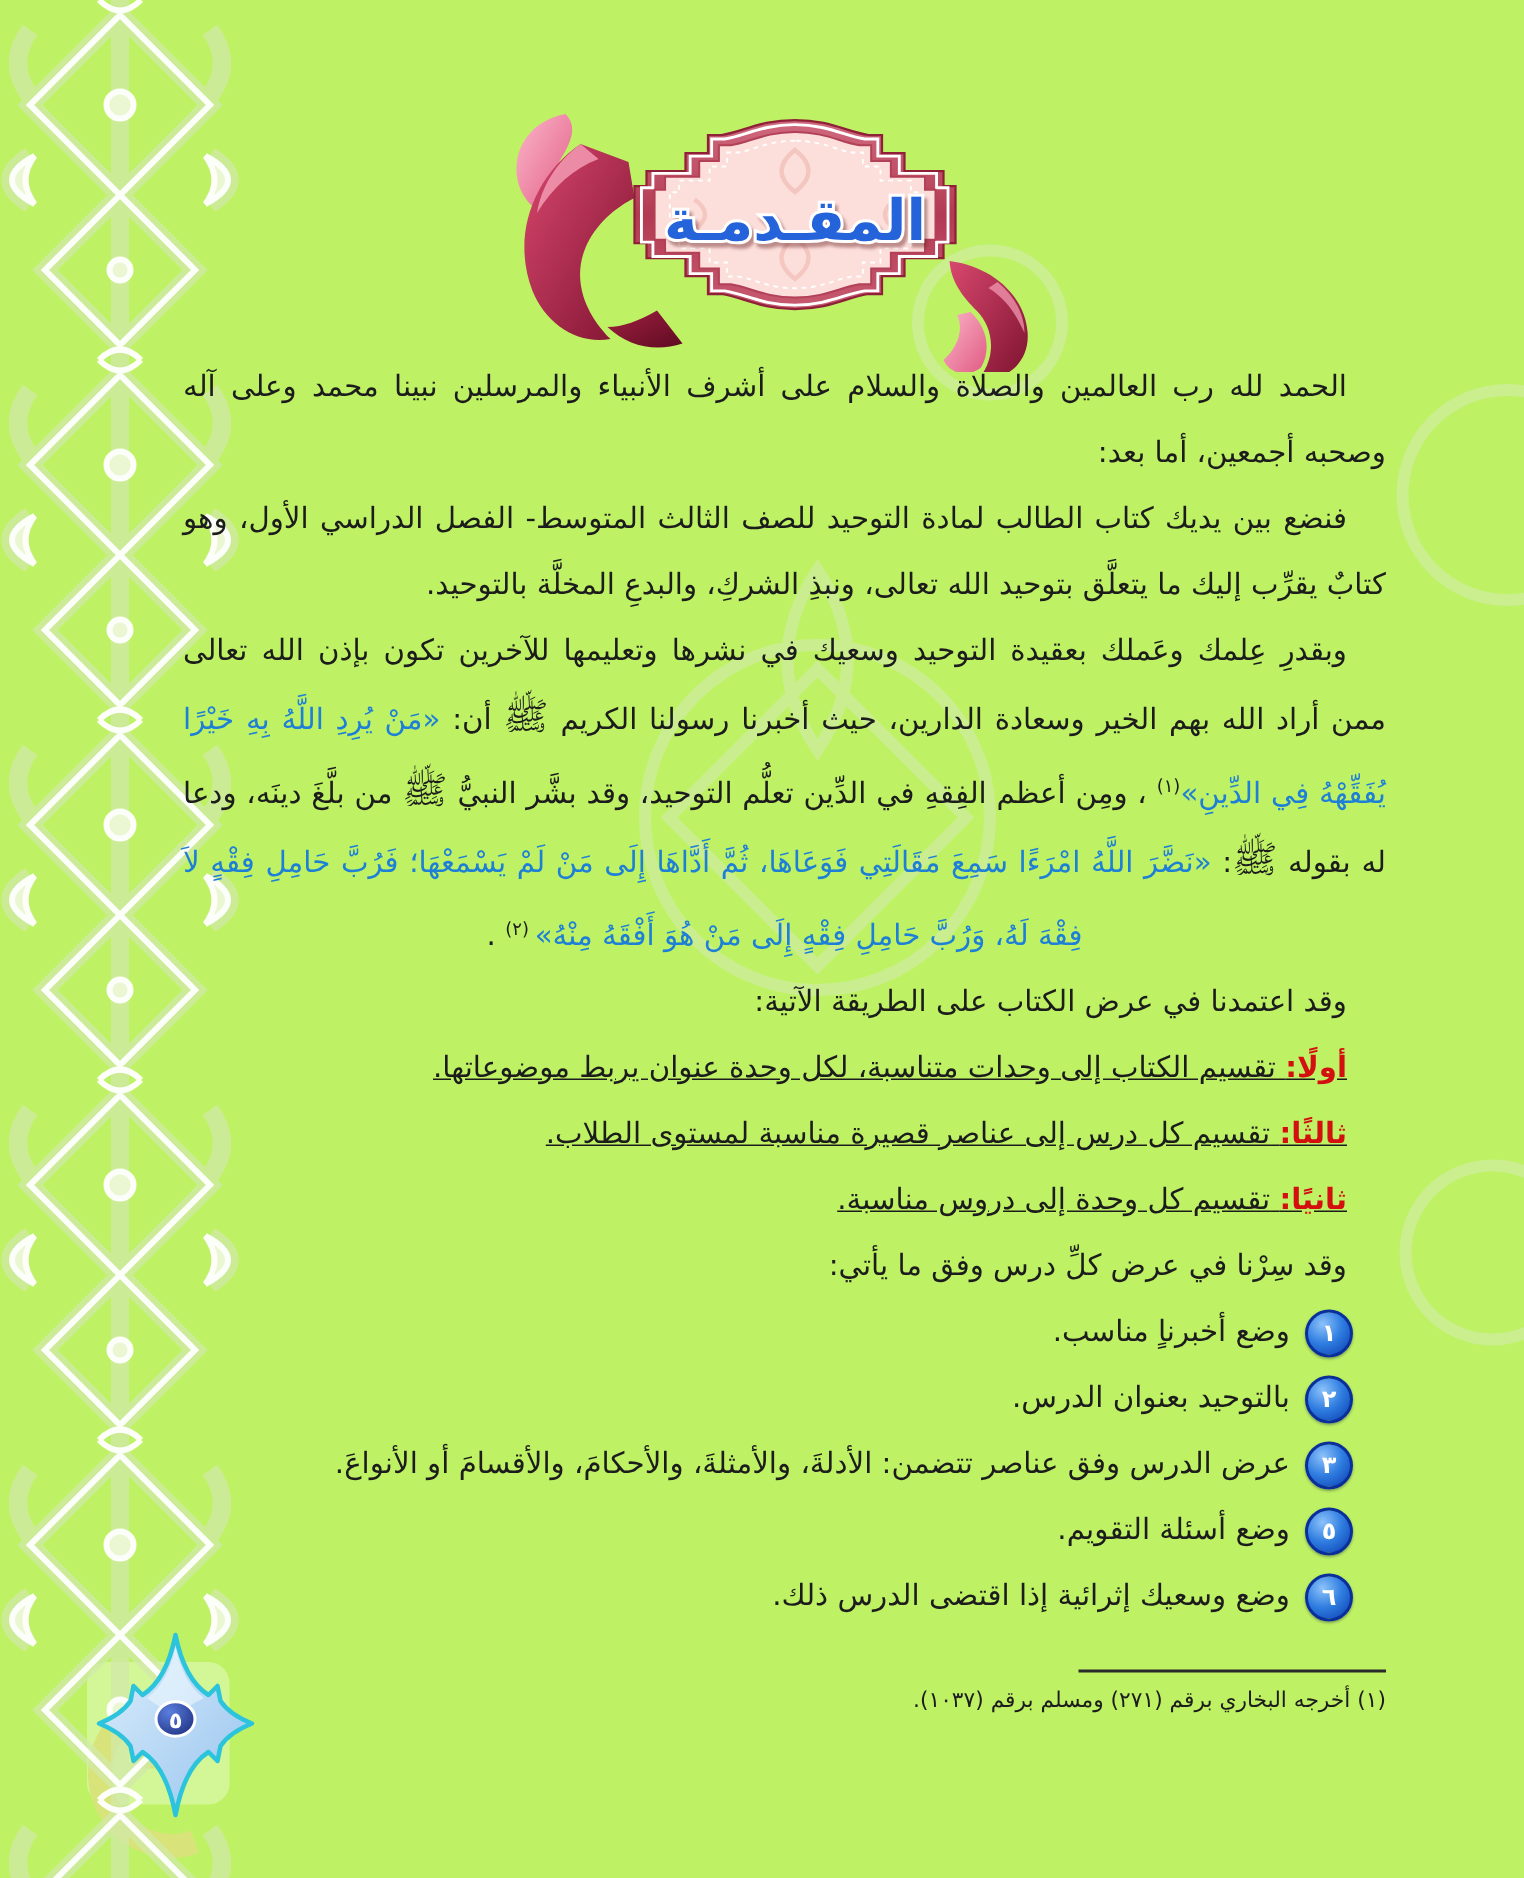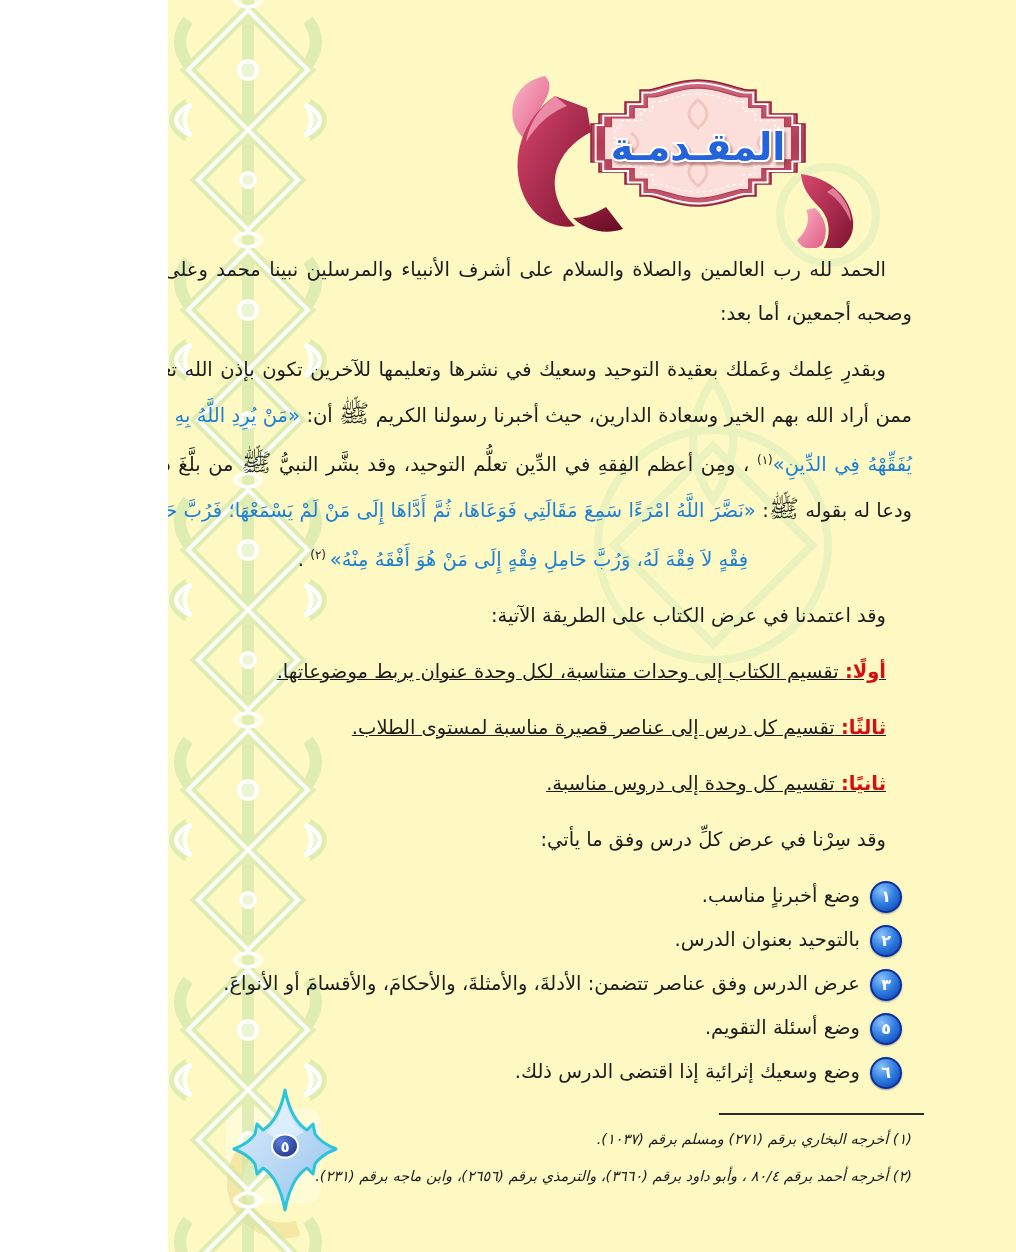--- a/index.html
+++ b/index.html
@@ -1,31 +1,31 @@
 <!DOCTYPE html>
 <html lang="ar" dir="rtl"><head>
 <meta charset="utf-8">
 <style>
   html,body{margin:0;padding:0;}
   .page{
     position:relative;
-    width:848px;height:1252px;
-    background:#fef9c3;
+    width:1016px;height:1252px;
+    background:#bef264;
     overflow:hidden;
     font-family:"DejaVu Sans", sans-serif;
     direction:rtl;
   }
   .layer{position:absolute;left:0;top:0;}
   
   .content{
     position:absolute;top:236px;right:92px;width:802px;
     color:#1c1c1c;font-size:19.5px;line-height:44px;
     text-align:justify;z-index:4;
   }
-  .content p{margin:12px;text-indent:26px;}
+  .content p{margin:0;text-indent:26px;}
   .p-hadith{text-align-last:center;}
   .quote{color:#1e7fd6;}
   .sup{font-size:12px;vertical-align:7px;color:#1c1c1c;}
   .sws{font-size:25px;}
   .red-label{color:#d40f0f;font-weight:bold;}
   .method-item{text-indent:22px;margin:0;text-decoration:underline;}
   .step{padding-right:22px;white-space:nowrap;}
   .step-badge{
     display:inline-flex;align-items:center;justify-content:center;
     width:28px;height:28px;border-radius:50%;
@@ -34,21 +34,21 @@
     color:#fff;font-weight:bold;font-size:16px;line-height:1;
     vertical-align:middle;margin-left:10px;
     box-shadow:0 1px 2px rgba(0,0,60,.35);
   }
   
   .footnotes{
     position:absolute;top:1113px;right:92px;width:806px;z-index:4;
     font-size:14.5px;line-height:25px;color:#1c1c1c;text-align:right;
   }
   .fn-rule{width:205px;height:2px;background:#2a2a2a;margin-bottom:7px;}
-  .footnote{margin:12px;font-style:italic;}
+  .footnote{margin:0;}
   svg text{font-family:"DejaVu Sans", sans-serif;}
 </style>
 </head>
 <body>
 
 <div class="page">
 
   <svg class="layer" width="1016" height="1252" viewBox="0 0 1016 1252" aria-hidden="true">
     <g fill="none" stroke="#d7ecba" stroke-width="8" opacity="0.5">
       <circle cx="545" cy="545" r="115"></circle>
@@ -139,41 +139,41 @@
         <path d="M115,22 q18,14 0,28 q-18,-14 0,-28 Z"></path>
         <path d="M115,80 q18,14 0,28 q-18,-14 0,-28 Z"></path>
         <path d="M48,55 q14,10 0,20 M182,55 q-14,10 0,20"></path>
       </g>
       <text x="115" y="82" text-anchor="middle" font-size="38" font-weight="bold" fill="#2463da" stroke="#ffffff" stroke-width="4" paint-order="stroke" style="filter:drop-shadow(2px 3px 1px rgba(110,40,40,.45));">المقـدمـة</text>
     </g>
   </svg>
 
   <div class="content">
     <p>الحمد لله رب العالمين والصلاة والسلام على أشرف الأنبياء والمرسلين نبينا محمد وعلى آله وصحبه أجمعين، أما بعد:</p>
+    <p>فنضع بين يديك كتاب الطالب لمادة التوحيد للصف الثالث المتوسط- الفصل الدراسي الأول، وهو كتابٌ يقرِّب إليك ما يتعلَّق بتوحيد الله تعالى، ونبذِ الشركِ، والبدعِ المخلَّة بالتوحيد.</p>
     <p class="p-hadith"><span>وبقدرِ عِلمك وعَملك بعقيدة التوحيد وسعيك في نشرها وتعليمها للآخرين تكون بإذن الله تعالى ممن أراد الله بهم الخير وسعادة الدارين، حيث أخبرنا رسولنا الكريم </span><span class="sws">ﷺ</span><span> أن: </span><span class="quote">«مَنْ يُرِدِ اللَّهُ بِهِ خَيْرًا يُفَقِّهْهُ فِي الدِّينِ»</span><span class="sup">(١)</span><span> ، ومِن أعظم الفِقهِ في الدِّين تعلُّم التوحيد، وقد بشَّر النبيُّ </span><span class="sws">ﷺ</span><span> من بلَّغَ دينَه، ودعا له بقوله </span><span class="sws">ﷺ</span><span>: </span><span class="quote">«نَضَّرَ اللَّهُ امْرَءًا سَمِعَ مَقَالَتِي فَوَعَاهَا، ثُمَّ أَدَّاهَا إِلَى مَنْ لَمْ يَسْمَعْهَا؛ فَرُبَّ حَامِلِ فِقْهٍ لاَ فِقْهَ لَهُ، وَرُبَّ حَامِلِ فِقْهٍ إِلَى مَنْ هُوَ أَفْقَهُ مِنْهُ»</span><span class="sup"> (٢)</span><span> .</span></p>
 
     <p>وقد اعتمدنا في عرض الكتاب على الطريقة الآتية:</p>
 
     <p class="method-item"><span class="red-label">أولًا:</span> <span>تقسيم الكتاب إلى وحدات متناسبة، لكل وحدة عنوان يربط موضوعاتها.</span></p>
     <p class="method-item"><span class="red-label">ثالثًا:</span> <span>تقسيم كل درس إلى عناصر قصيرة مناسبة لمستوى الطلاب.</span></p>
     <p class="method-item"><span class="red-label">ثانيًا:</span> <span>تقسيم كل وحدة إلى دروس مناسبة.</span></p>
 
     <p>وقد سِرْنا في عرض كلِّ درس وفق ما يأتي:</p>
 
     <div class="step"><span class="step-badge">١</span><span>وضع أخبرناٍ مناسب.</span></div>
     <div class="step"><span class="step-badge">٢</span><span>بالتوحيد بعنوان الدرس.</span></div>
     <div class="step"><span class="step-badge">٣</span><span>عرض الدرس وفق عناصر تتضمن: الأدلةَ، والأمثلةَ، والأحكامَ، والأقسامَ أو الأنواعَ.</span></div>
     <div class="step"><span class="step-badge">٥</span><span>وضع أسئلة التقويم.</span></div>
     <div class="step"><span class="step-badge">٦</span><span>وضع وسعيك إثرائية إذا اقتضى الدرس ذلك.</span></div>
   </div>
 
   <div class="footnotes">
     <div class="fn-rule"></div>
     <p class="footnote"><span>(١)</span><span> أخرجه البخاري برقم (٢٧١) ومسلم برقم (١٠٣٧).</span></p>
-    <p class="footnote"><span>(٢)</span><span> أخرجه أحمد برقم ٨٠/٤ ، وأبو داود برقم (٣٦٦٠)، والترمذي برقم (٢٦٥٦)، وابن ماجه برقم (٢٣١).</span></p>
   </div>
 
   <svg class="layer" style="left:56px;top:1086px;z-index:5;" width="122" height="132" viewBox="0 0 122 132">
     <defs>
       <linearGradient id="starGrad" x1="0" y1="0" x2="1" y2="1">
         <stop offset="0" stop-color="#ddeffc"></stop>
           <stop offset="1" stop-color="#97c3ee"></stop>
       </linearGradient>
       <radialGradient id="beadGrad" cx="0.35" cy="0.3" r="1">
         <stop offset="0" stop-color="#5b7fde"></stop>

